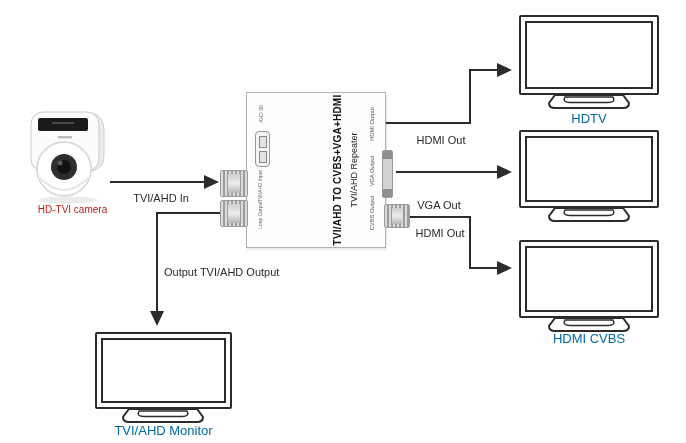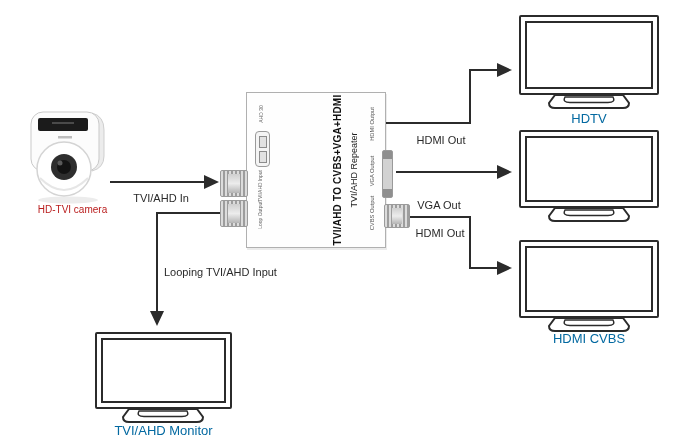--- a/index.html
+++ b/index.html
@@ -96,21 +96,21 @@
   <div class="arr-r" style="left:497px;top:261px"></div>
 
   <div class="wire h" style="left:156px;top:212px;width:64px"></div>
   <div class="wire v" style="left:156px;top:212px;height:100px"></div>
   <div class="arr-d" style="left:150px;top:311px"></div>
 
   <div class="lbl center" style="left:111px;top:164px;width:100px">TVI/AHD In</div>
   <div class="lbl center" style="left:391px;top:106px;width:100px">HDMI Out</div>
   <div class="lbl center" style="left:389px;top:171px;width:100px">VGA Out</div>
   <div class="lbl center" style="left:390px;top:199px;width:100px">HDMI Out</div>
-  <div class="lbl" style="left:164px;top:266px">Looping TVI/AHD Input</div>
+  <div class="lbl" style="left:164px;top:266px">Output TVI/AHD Output</div>
 
   <div class="converter">
     <div class="vtext box-title" style="left:90px;top:77px">TVI/AHD TO CVBS+VGA+HDMI</div>
     <div class="vtext box-sub" style="left:107px;top:77px">TVI/AHD Repeater</div>
 
     <div class="vtext port-lbl" style="left:125px;top:31px">HDMI Output</div>
     <div class="vtext port-lbl" style="left:125px;top:78px">VGA Output</div>
     <div class="vtext port-lbl" style="left:125px;top:120px">CVBS Output</div>
 
     <div class="vtext tiny-lbl" style="left:14px;top:21px">AHD 30</div>

